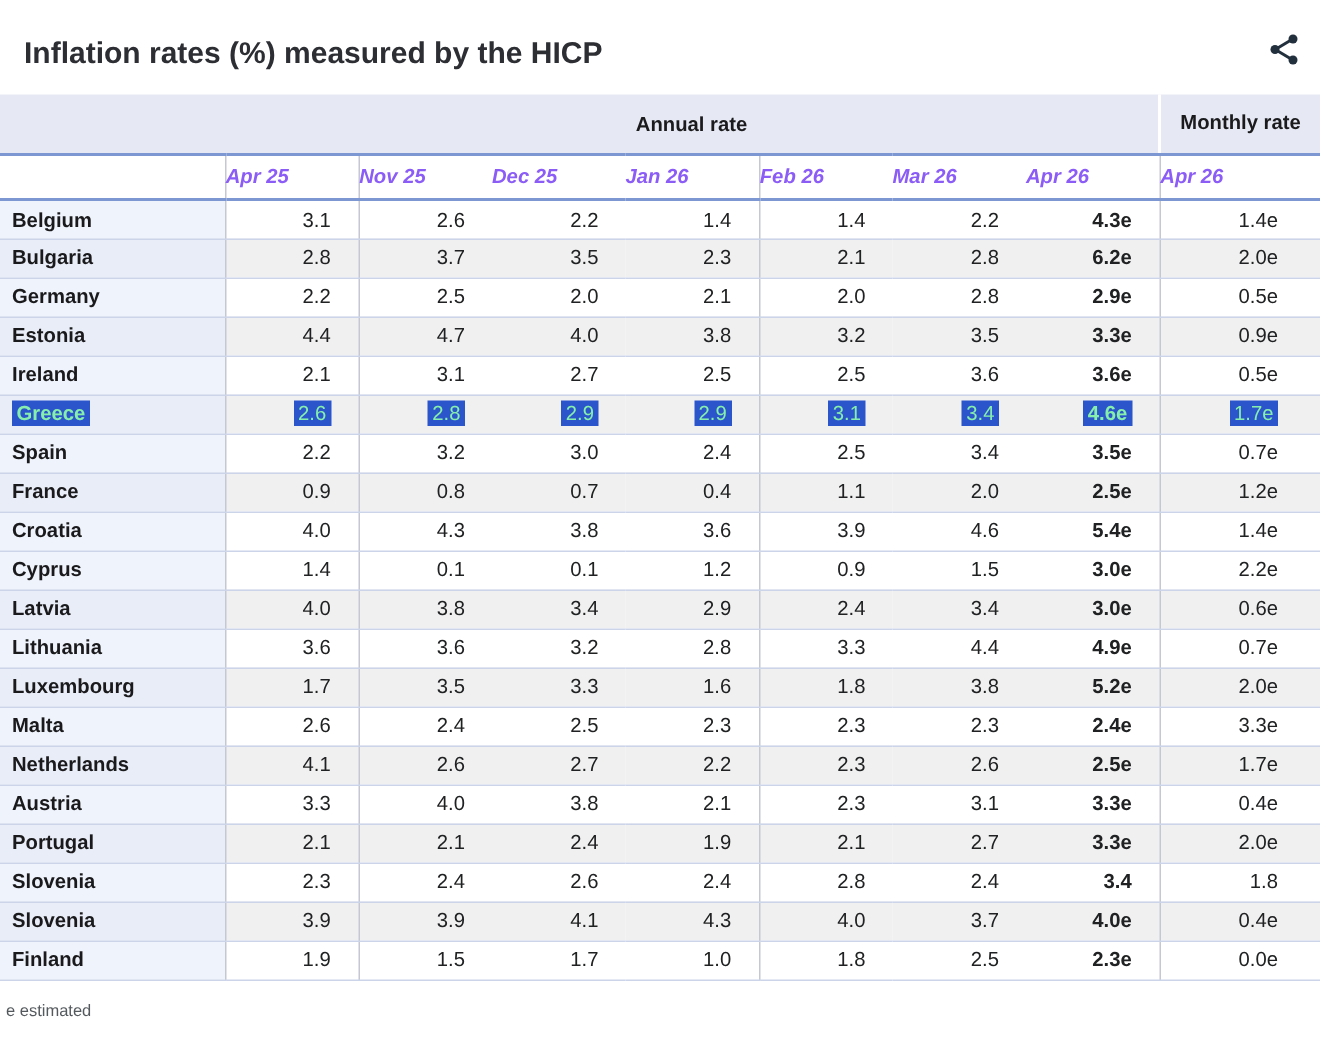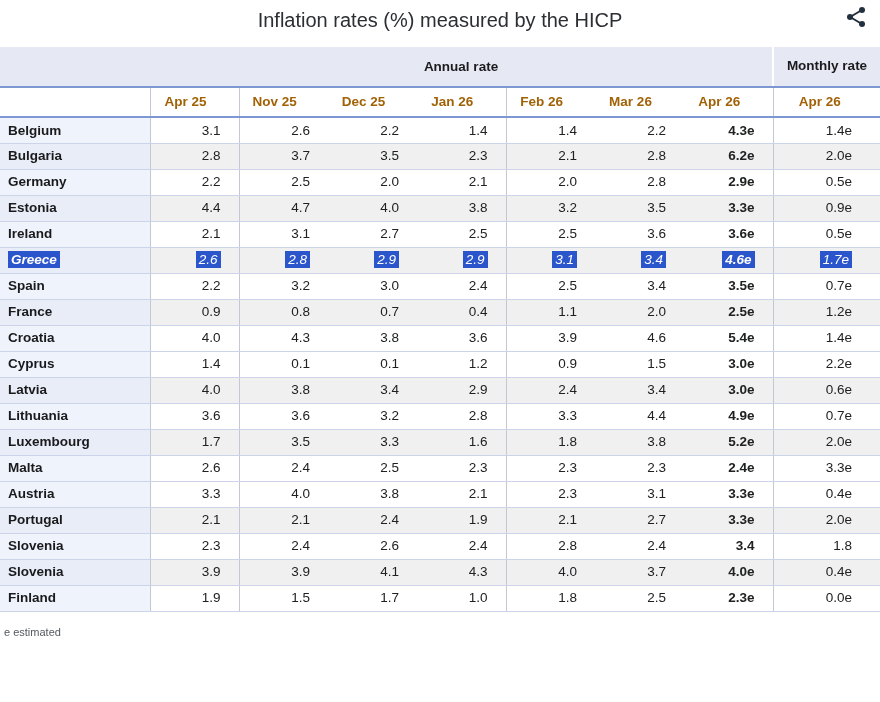--- a/index.html
+++ b/index.html
@@ -13,59 +13,59 @@
     --col-line:#c3c8d3;
     --text:#202122;
     --muted:#54595d;
   }
   *{box-sizing:border-box;}
   html,body{margin:0;padding:0;background:#fff;}
   body{font-family:"Liberation Sans",sans-serif;color:var(--text);}
   .page{width:880px;height:702px;position:relative;overflow:hidden;background:#fff;}
 
   .titlebar{position:relative;height:47px;}
-  .title{margin:0;padding-top:9px;text-align:center;font-size:20px;font-weight:400;color:#2c2e33;}
+  .title{margin:16px;padding-top:9px;text-align:left;font-size:20px;font-weight:700;color:#2c2e33;}
   .share-btn{position:absolute;top:3px;right:10px;width:26px;height:26px;border:none;background:transparent;padding:0;cursor:pointer;}
   .share-btn svg{display:block;}
 
   table{width:880px;border-collapse:collapse;table-layout:fixed;}
   th,td{font-size:13.5px;line-height:1;vertical-align:middle;}
 
   
   tr.group-row th{
     background:var(--header-bg);
     border-bottom:2px solid var(--blue-line);
     font-weight:bold;color:#1b1b1d;
     height:40px;text-align:center;padding:0;
   }
   th.monthly-group{border-left:2px solid #fff;line-height:1.25;}
 
   
   tr.month-row th{
     background:#fff;border-bottom:2px solid var(--blue-line);
-    font-weight:bold;color:#a16207;height:30px;
-    text-align:center;padding:0 18px 0 0;
+    font-weight:bold;color:#8b5cf6;height:30px;
+    text-align:left;padding:0 18px 0 0;font-style:italic;
   }
   tr.month-row th.monthly{padding-right:14px;}
   tr.month-row th.ge{border-right:1px solid var(--col-line);}
 
   
   tbody td{height:26px;border-bottom:1px solid var(--row-line);padding:0 18px 0 0;text-align:right;}
   tbody td.country{
     text-align:left;font-weight:bold;padding:0 0 0 8px;
     border-right:1px solid var(--col-line);color:#1a1a1c;
   }
   tbody tr.odd td.val{background:#fff;}
   tbody tr.even td.val{background:var(--row-alt);}
   tbody tr.odd td.country{background:var(--country-odd);}
   tbody tr.even td.country{background:var(--country-even);}
   tbody td.ge{border-right:1px solid var(--col-line);}
   tbody td.est{font-weight:bold;}
   tbody td.monthly{padding-right:28px;font-weight:400;}
-  .sel{background:var(--selection-blue);color:#ffffff;padding:1px 3px;font-style:italic;}
+  .sel{background:var(--selection-blue);color:#86efac;padding:1px 3px;}
 
   .footnote{margin:14px 0 0 4px;font-size:11px;color:var(--muted);}
 </style>
 </head>
 <body>
 
 <div class="page">
 
   <div class="titlebar">
     <h1 class="title">Inflation rates (%) measured by the HICP</h1>
@@ -260,20 +260,31 @@
           <td class="country"><span>Malta</span></td>
           <td class="val ge"><span>2.6</span></td>
           <td class="val"><span>2.4</span></td>
           <td class="val"><span>2.5</span></td>
           <td class="val ge"><span>2.3</span></td>
           <td class="val"><span>2.3</span></td>
           <td class="val"><span>2.3</span></td>
           <td class="val ge est"><span>2.4e</span></td>
           <td class="val monthly"><span>3.3e</span></td>
         </tr>
+        <tr class="even">
+          <td class="country"><span>Netherlands</span></td>
+          <td class="val ge"><span>4.1</span></td>
+          <td class="val"><span>2.6</span></td>
+          <td class="val"><span>2.7</span></td>
+          <td class="val ge"><span>2.2</span></td>
+          <td class="val"><span>2.3</span></td>
+          <td class="val"><span>2.6</span></td>
+          <td class="val ge est"><span>2.5e</span></td>
+          <td class="val monthly"><span>1.7e</span></td>
+        </tr>
         <tr class="odd">
           <td class="country"><span>Austria</span></td>
           <td class="val ge"><span>3.3</span></td>
           <td class="val"><span>4.0</span></td>
           <td class="val"><span>3.8</span></td>
           <td class="val ge"><span>2.1</span></td>
           <td class="val"><span>2.3</span></td>
           <td class="val"><span>3.1</span></td>
           <td class="val ge est"><span>3.3e</span></td>
           <td class="val monthly"><span>0.4e</span></td>

